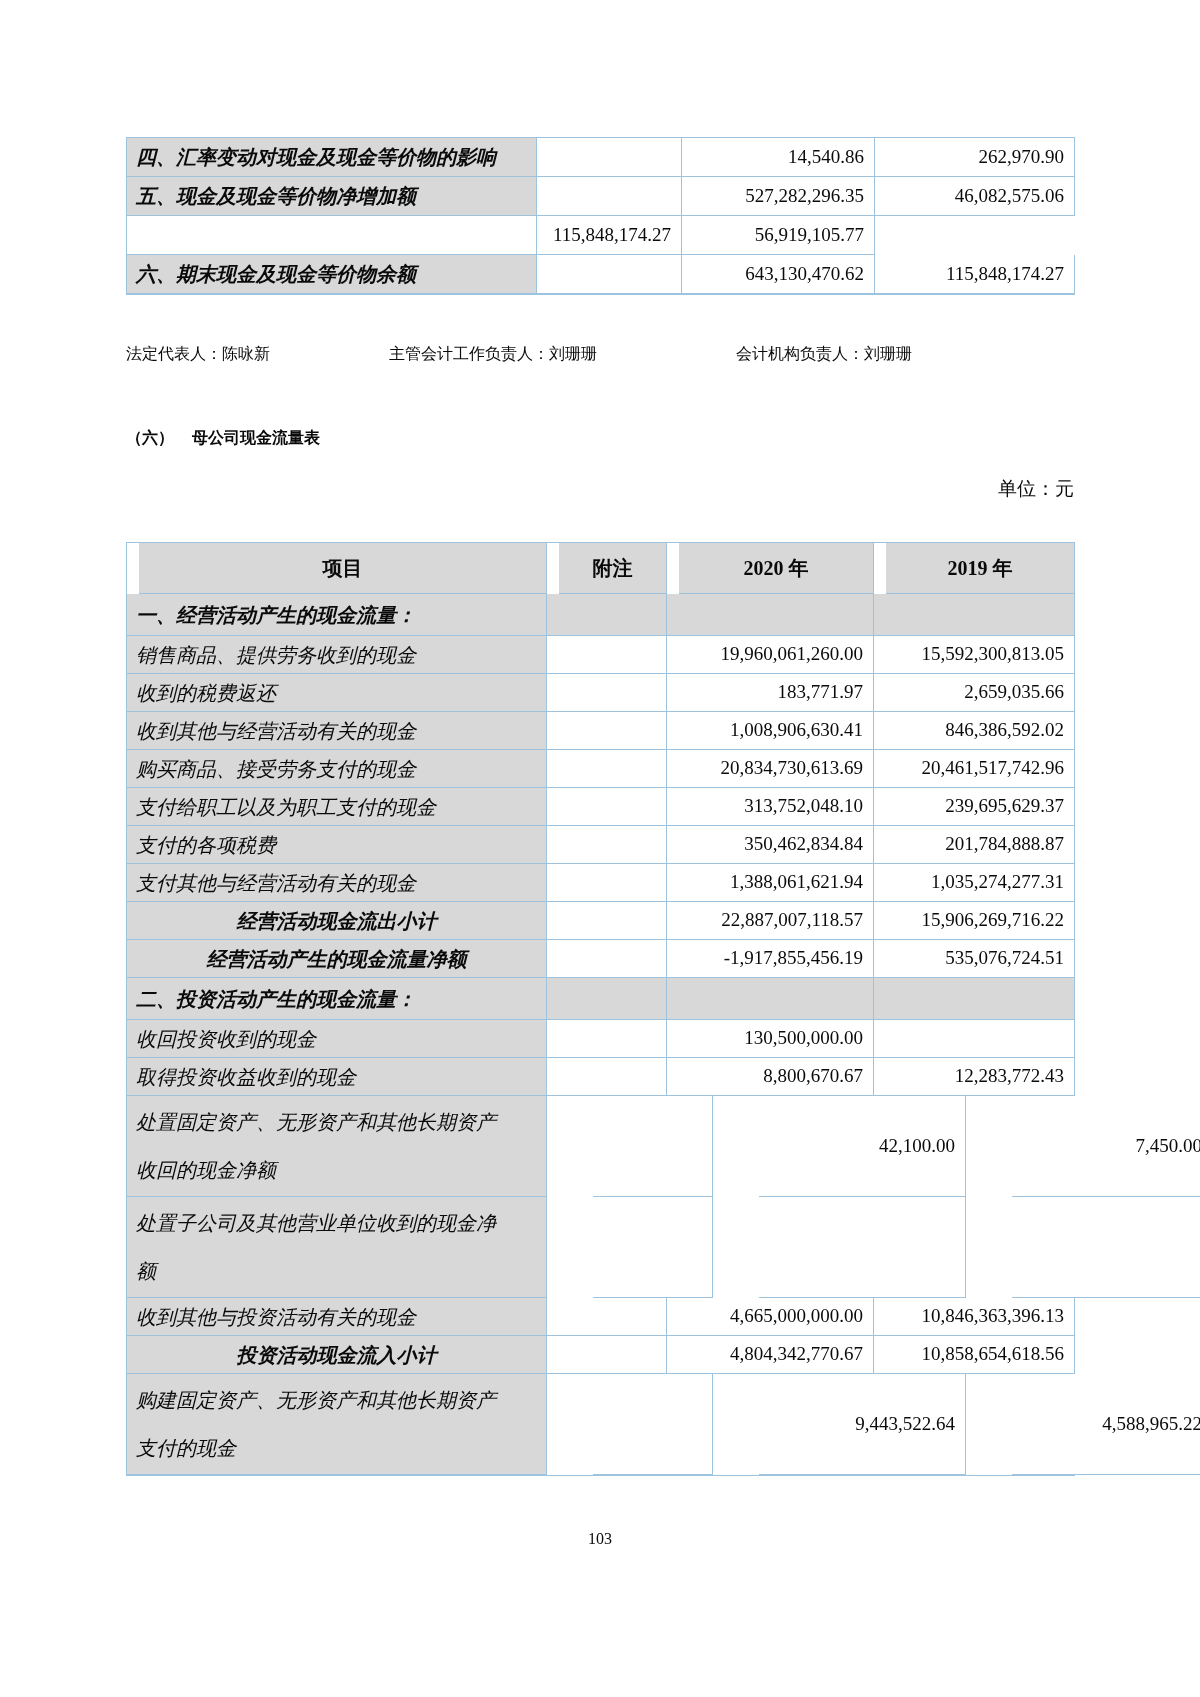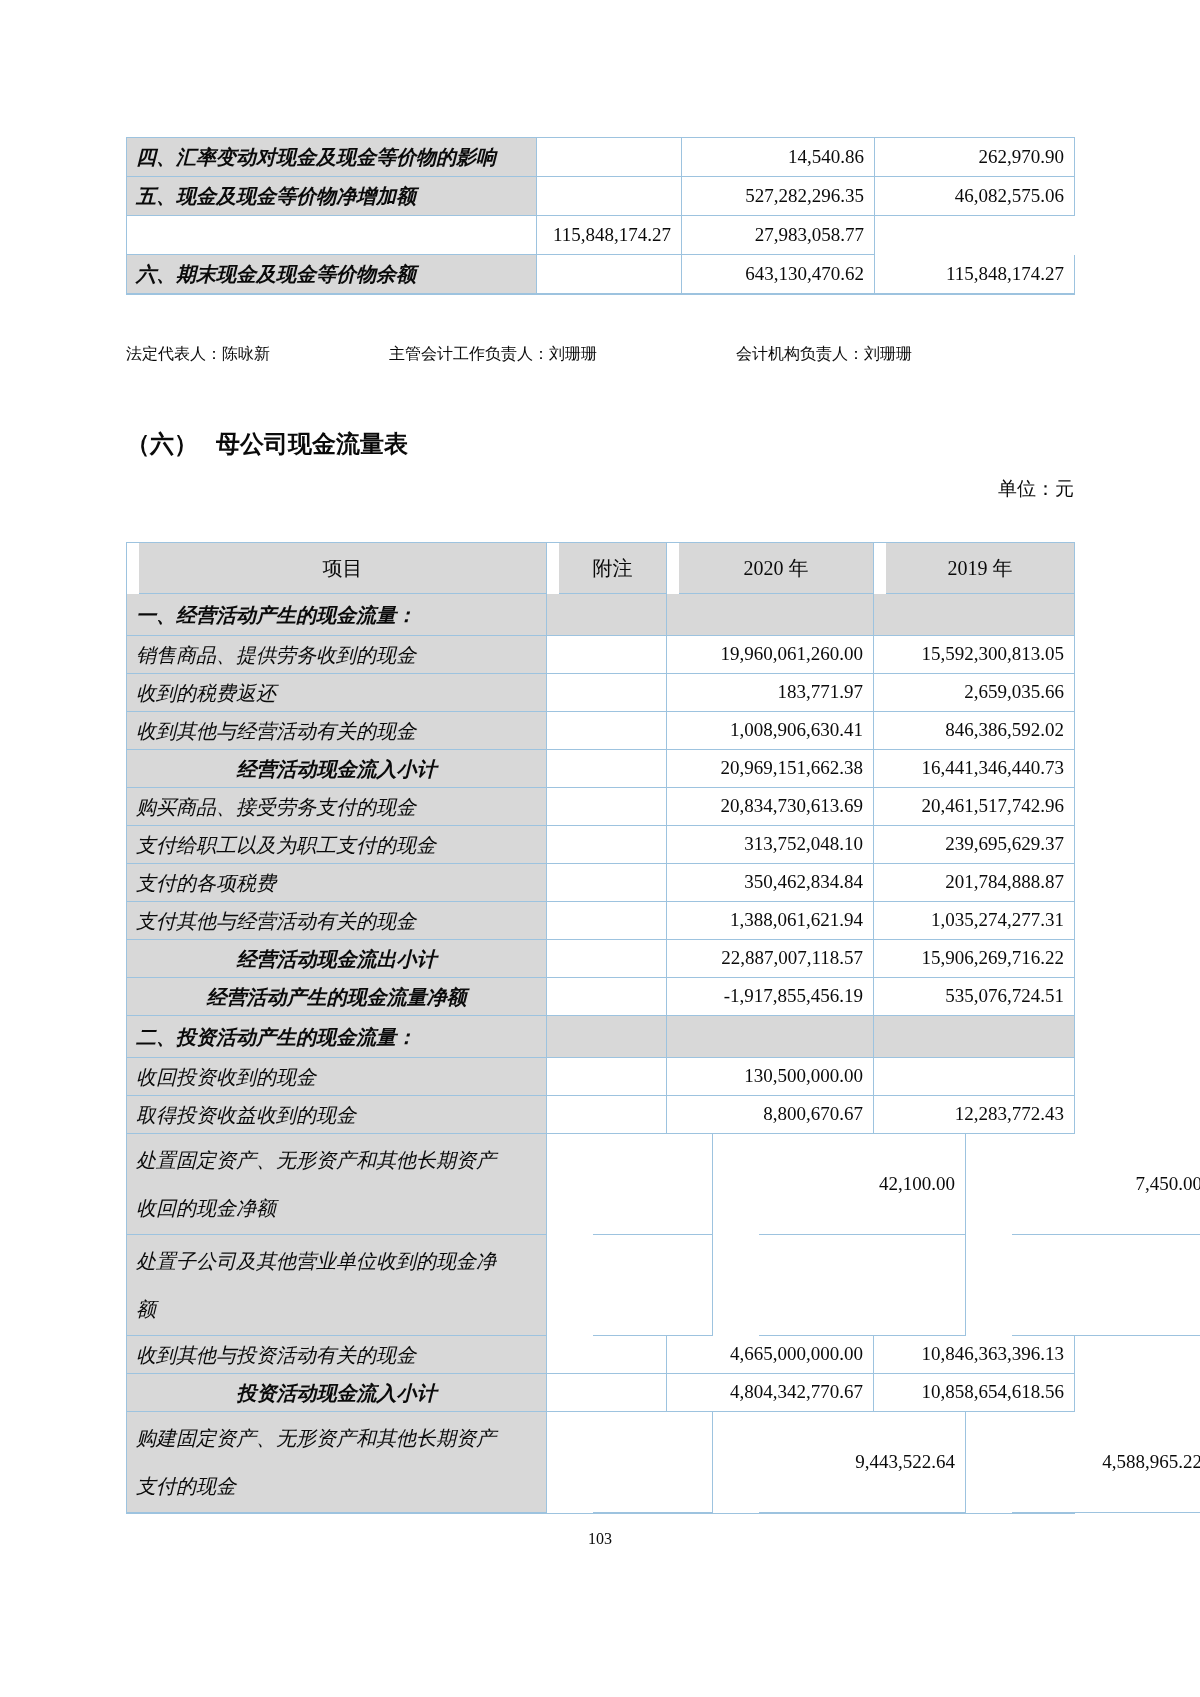--- a/index.html
+++ b/index.html
@@ -30,39 +30,39 @@
     font-size:20px;line-height:1.3;padding:2px 8px;
     word-break:break-all;
   }
   .c-item{padding:2px 36px 2px 9px;font-style:italic;}
   .top-table .c-item{padding:2px 20px 2px 9px;}
   .c-note{justify-content:center;}
   .c-num{justify-content:flex-end;padding-right:10px;font-size:19px;}
 
   
   .s-header{min-height:41px;}
-  .s-header .td{background:var(--fill-gray);font-weight:normal;justify-content:center;padding:12px 8px;margin-left:12px;}
+  .s-header .td{background:var(--fill-gray);font-weight:bold;justify-content:center;padding:12px 8px;margin-left:12px;}
   .s-section{min-height:42px;}
   .s-section .td{background:var(--fill-gray);}
   .s-section .c-item{font-weight:bold;}
   .s-data{min-height:38px;}
   .s-data .c-item{background:var(--fill-gray);}
   .s-subtotal{min-height:38px;}
   .s-subtotal .c-item{background:var(--fill-gray);font-weight:bold;justify-content:center;padding:2px 8px;}
   .top-table .s-data{min-height:39px;}
   .bold-item .c-item{font-weight:bold;}
   .two{min-height:94px;gap:46px;}
   .two .c-item{line-height:48px;}
 
   
   .top-table{top:137px;}
   .signatures{top:312px;width:948px;display:flex;font-size:16px;margin-top:32px;}
   .signatures .sig-1{width:263px;}
   .signatures .sig-2{width:347px;}
-  .heading{top:428px;font-size:24px;font-weight:bold;}
+  .heading{top:428px;font-size:16px;font-weight:bold;}
   .heading .heading-num{margin-right:18px;}
   .unit{top:476px;width:948px;text-align:right;font-size:19px;}
   .main-table{top:542px;}
   .page-number{top:1530px;width:948px;text-align:center;font-size:16px;}
 </style>
 </head>
 <body>
 
 <div class="page">
   <div class="content">
@@ -76,21 +76,21 @@
         </div>
         <div class="tr top-grid s-data bold-item">
           <div class="td c-item">五、现金及现金等价物净增加额</div>
           <div class="td c-note"></div>
           <div class="td c-num">527,282,296.35</div>
           <div class="td c-num">46,082,575.06</div>
         </div>
         <div class="tr top-grid s-data">
           <div class="td c-note"></div>
           <div class="td c-num">115,848,174.27</div>
-          <div class="td c-num">27,983,058.77</div>
+          <div class="td c-num">56,919,105.77</div>
         </div>
         <div class="tr top-grid s-data bold-item">
           <div class="td c-item">六、期末现金及现金等价物余额</div>
           <div class="td c-note"></div>
           <div class="td c-num">643,130,470.62</div>
           <div class="td c-num">115,848,174.27</div>
         </div>
       </div>
 
     <div class="signatures">
@@ -129,26 +129,20 @@
           <div class="td c-note"></div>
           <div class="td c-num">183,771.97</div>
           <div class="td c-num">2,659,035.66</div>
         </div>
         <div class="tr main-grid s-data">
           <div class="td c-item">收到其他与经营活动有关的现金</div>
           <div class="td c-note"></div>
           <div class="td c-num">1,008,906,630.41</div>
           <div class="td c-num">846,386,592.02</div>
         </div>
-        <div class="tr main-grid s-subtotal">
-          <div class="td c-item">经营活动现金流入小计</div>
-          <div class="td c-note"></div>
-          <div class="td c-num">20,969,151,662.38</div>
-          <div class="td c-num">16,441,346,440.73</div>
-        </div>
         <div class="tr main-grid s-data">
           <div class="td c-item">购买商品、接受劳务支付的现金</div>
           <div class="td c-note"></div>
           <div class="td c-num">20,834,730,613.69</div>
           <div class="td c-num">20,461,517,742.96</div>
         </div>
         <div class="tr main-grid s-data">
           <div class="td c-item">支付给职工以及为职工支付的现金</div>
           <div class="td c-note"></div>
           <div class="td c-num">313,752,048.10</div>

